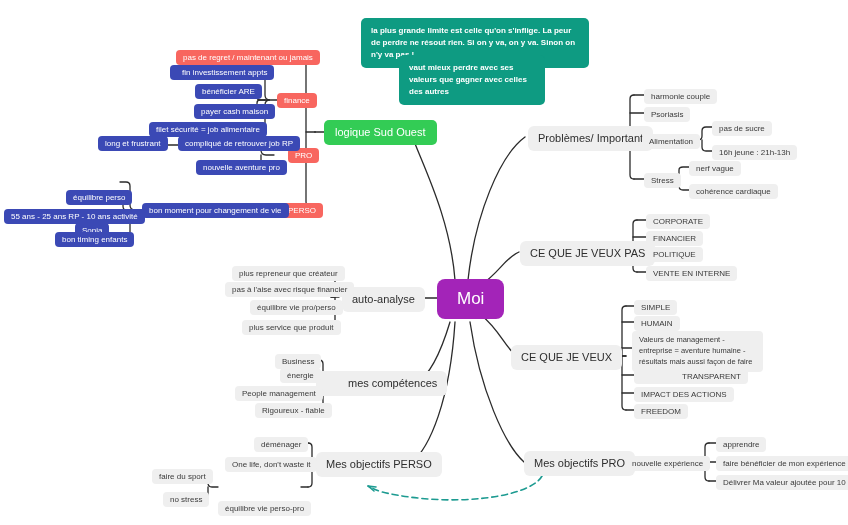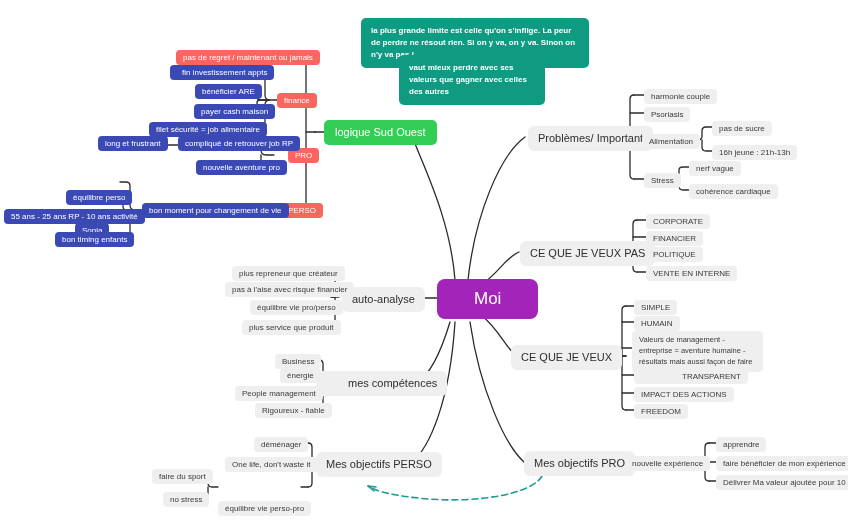--- a/index.html
+++ b/index.html
@@ -74,21 +74,21 @@
     background: #33cc55;
     color: #ffffff;
     padding: 6px 11px;
     font-size: 11px;
     border-radius: 5px;
     font-weight: 400;
   }
   .n-root {
     background: #a324b8;
     color: #ffffff;
-    padding: 10px 37px;
+    padding: 10px 20px;
     font-size: 17px;
     border-radius: 8px;
   }
   .n-note {
     background: #0e9b82;
     color: #ffffff;
     padding: 7px 10px;
     font-size: 8px;
     border-radius: 5px;
     white-space: normal;

